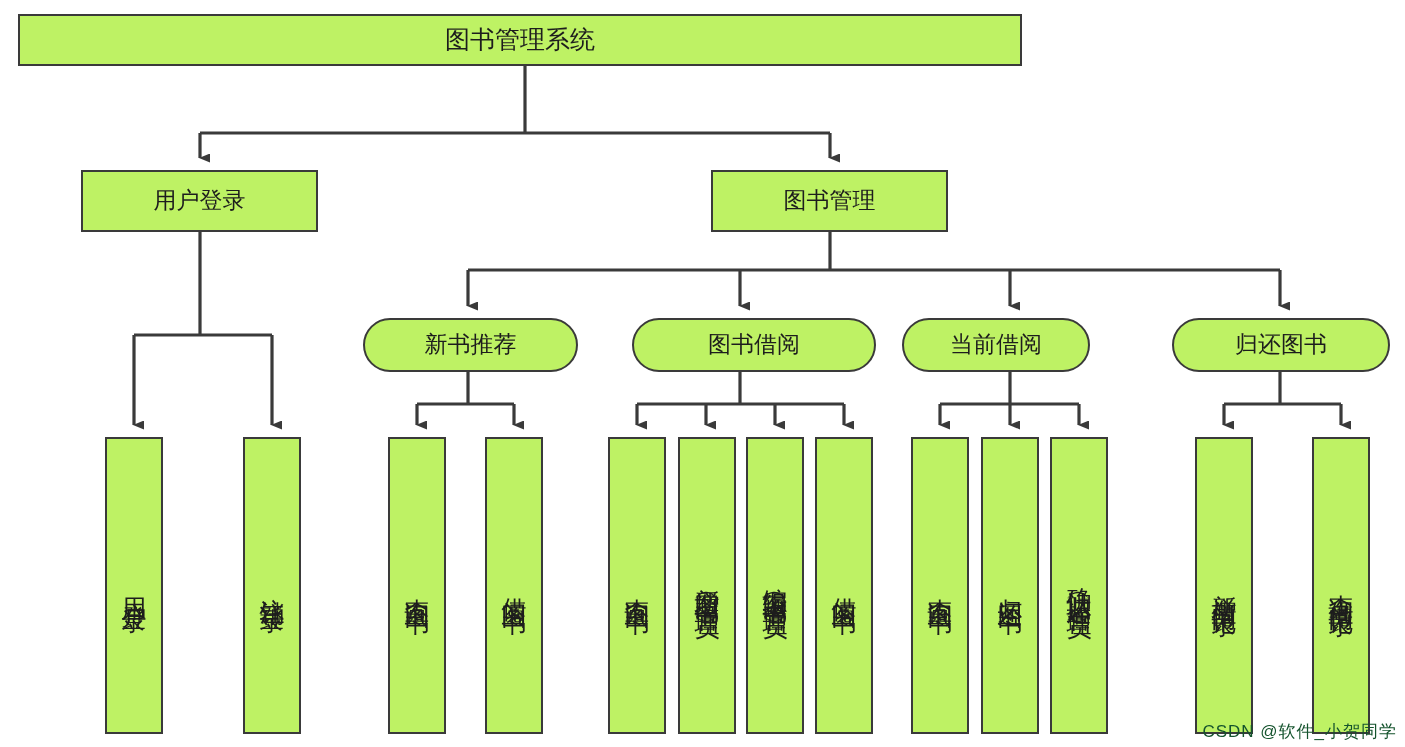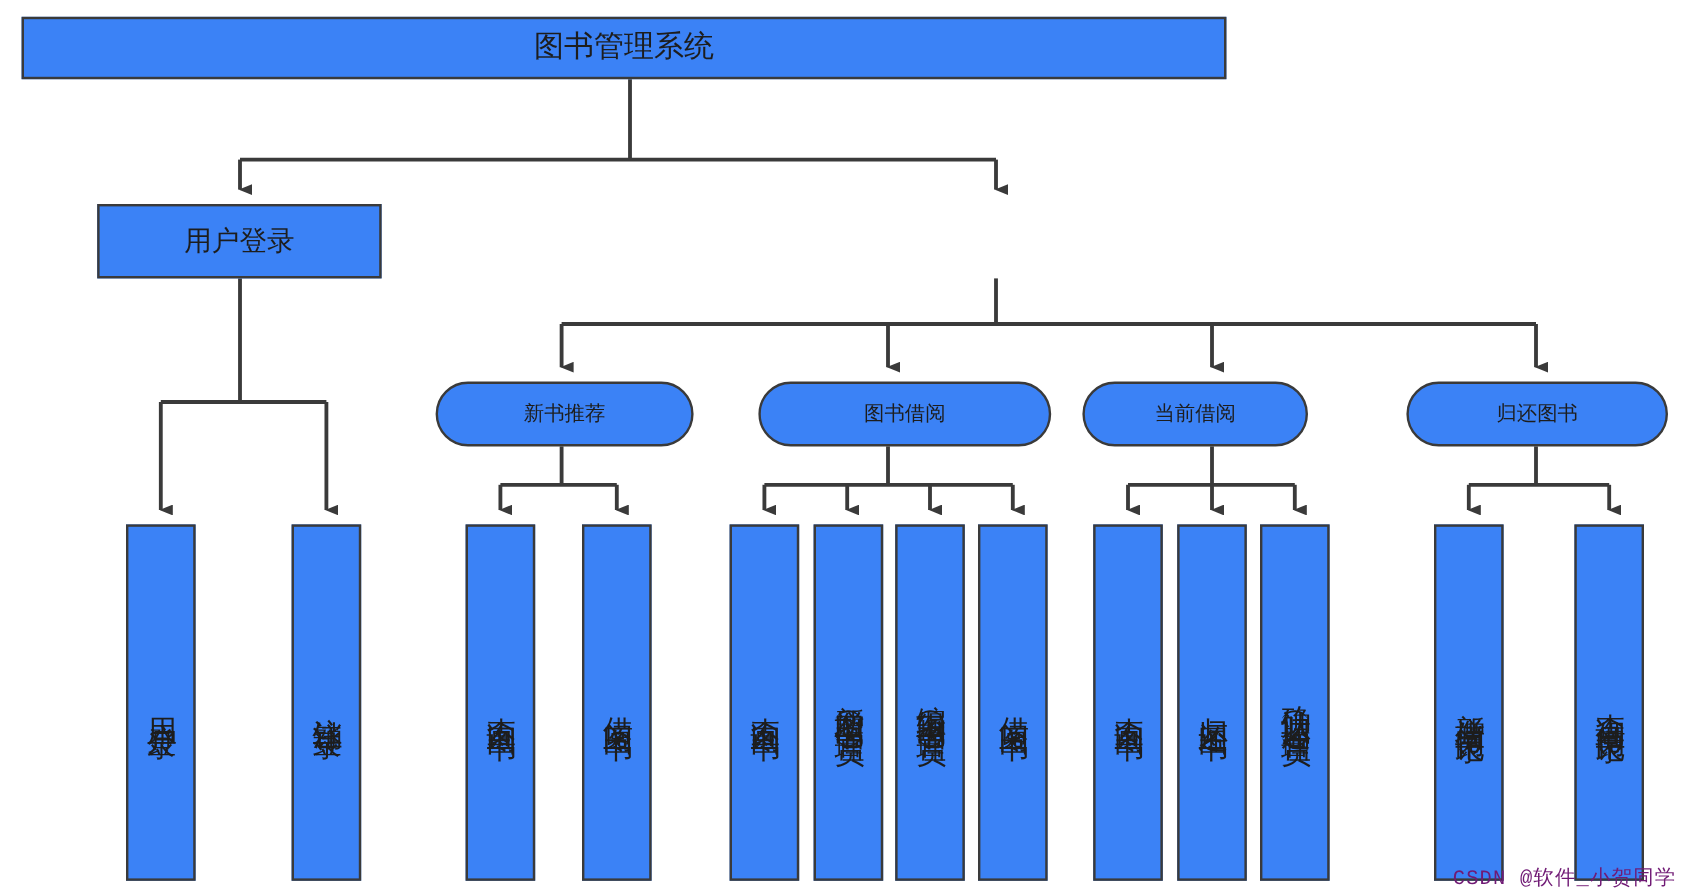--- a/index.html
+++ b/index.html
@@ -16,56 +16,56 @@
     width:1405px;height:747px;
   }
   svg#connector-layer{
     position:absolute;left:0;top:0;
     width:1405px;height:747px;
     pointer-events:none;
   }
   .node{
     position:absolute;
     box-sizing:border-box;
-    background:#3b82f6;
+    background:#bef264;
     border:2px solid #3a3a3a;
     display:flex;
     align-items:center;
     justify-content:center;
     color:#1d1d1d;
   }
   .node-label{
     display:block;
     text-align:center;
     white-space:pre;
     line-height:1.18;
   }
   
   .tier-root{font-size:25px;}
   .tier-2{font-size:23px;}
-  .tier-3{font-size:17px;border-radius:27px;}
+  .tier-3{font-size:23px;border-radius:27px;}
   .leaf{
     font-size:25px;
   }
   .leaf .node-label{
     writing-mode:vertical-rl;
     text-orientation:upright;
     letter-spacing:4px;
     line-height:1;
     max-height:280px;
   }
   .watermark{
     position:absolute;
     right:8px;
     bottom:4px;
     font-size:17px;
-    color:#701a75;
+    color:#14532d;
     letter-spacing:1px;
     white-space:nowrap;
-    font-family:Liberation Mono, monospace;
+    font-family:Liberation Sans, sans-serif;
   }
 </style>
 </head>
 <body>
 
 <div id="diagram-root">
 
   <svg id="connector-layer" viewBox="0 0 1405 747">
     <defs>
       <marker id="arrowhead" markerWidth="9" markerHeight="11" refX="4.5" refY="10" orient="auto" markerUnits="userSpaceOnUse">
@@ -117,20 +117,23 @@
   </svg>
 
   <div class="node tier-root" style="left:18px;top:14px;width:1004px;height:52px;">
     <span class="node-label">图书管理系统</span>
   </div>
 
   <div class="node tier-2" style="left:81px;top:170px;width:237px;height:62px;">
     <span class="node-label">用户登录</span>
   </div>
 
+  <div class="node tier-2" style="left:711px;top:170px;width:237px;height:62px;">
+    <span class="node-label">图书管理</span>
+  </div>
 
   <div class="node tier-3" style="left:363px;top:318px;width:215px;height:54px;">
     <span class="node-label">新书推荐</span>
   </div>
 
   <div class="node tier-3" style="left:632px;top:318px;width:244px;height:54px;">
     <span class="node-label">图书借阅</span>
   </div>
 
   <div class="node tier-3" style="left:902px;top:318px;width:188px;height:54px;">

